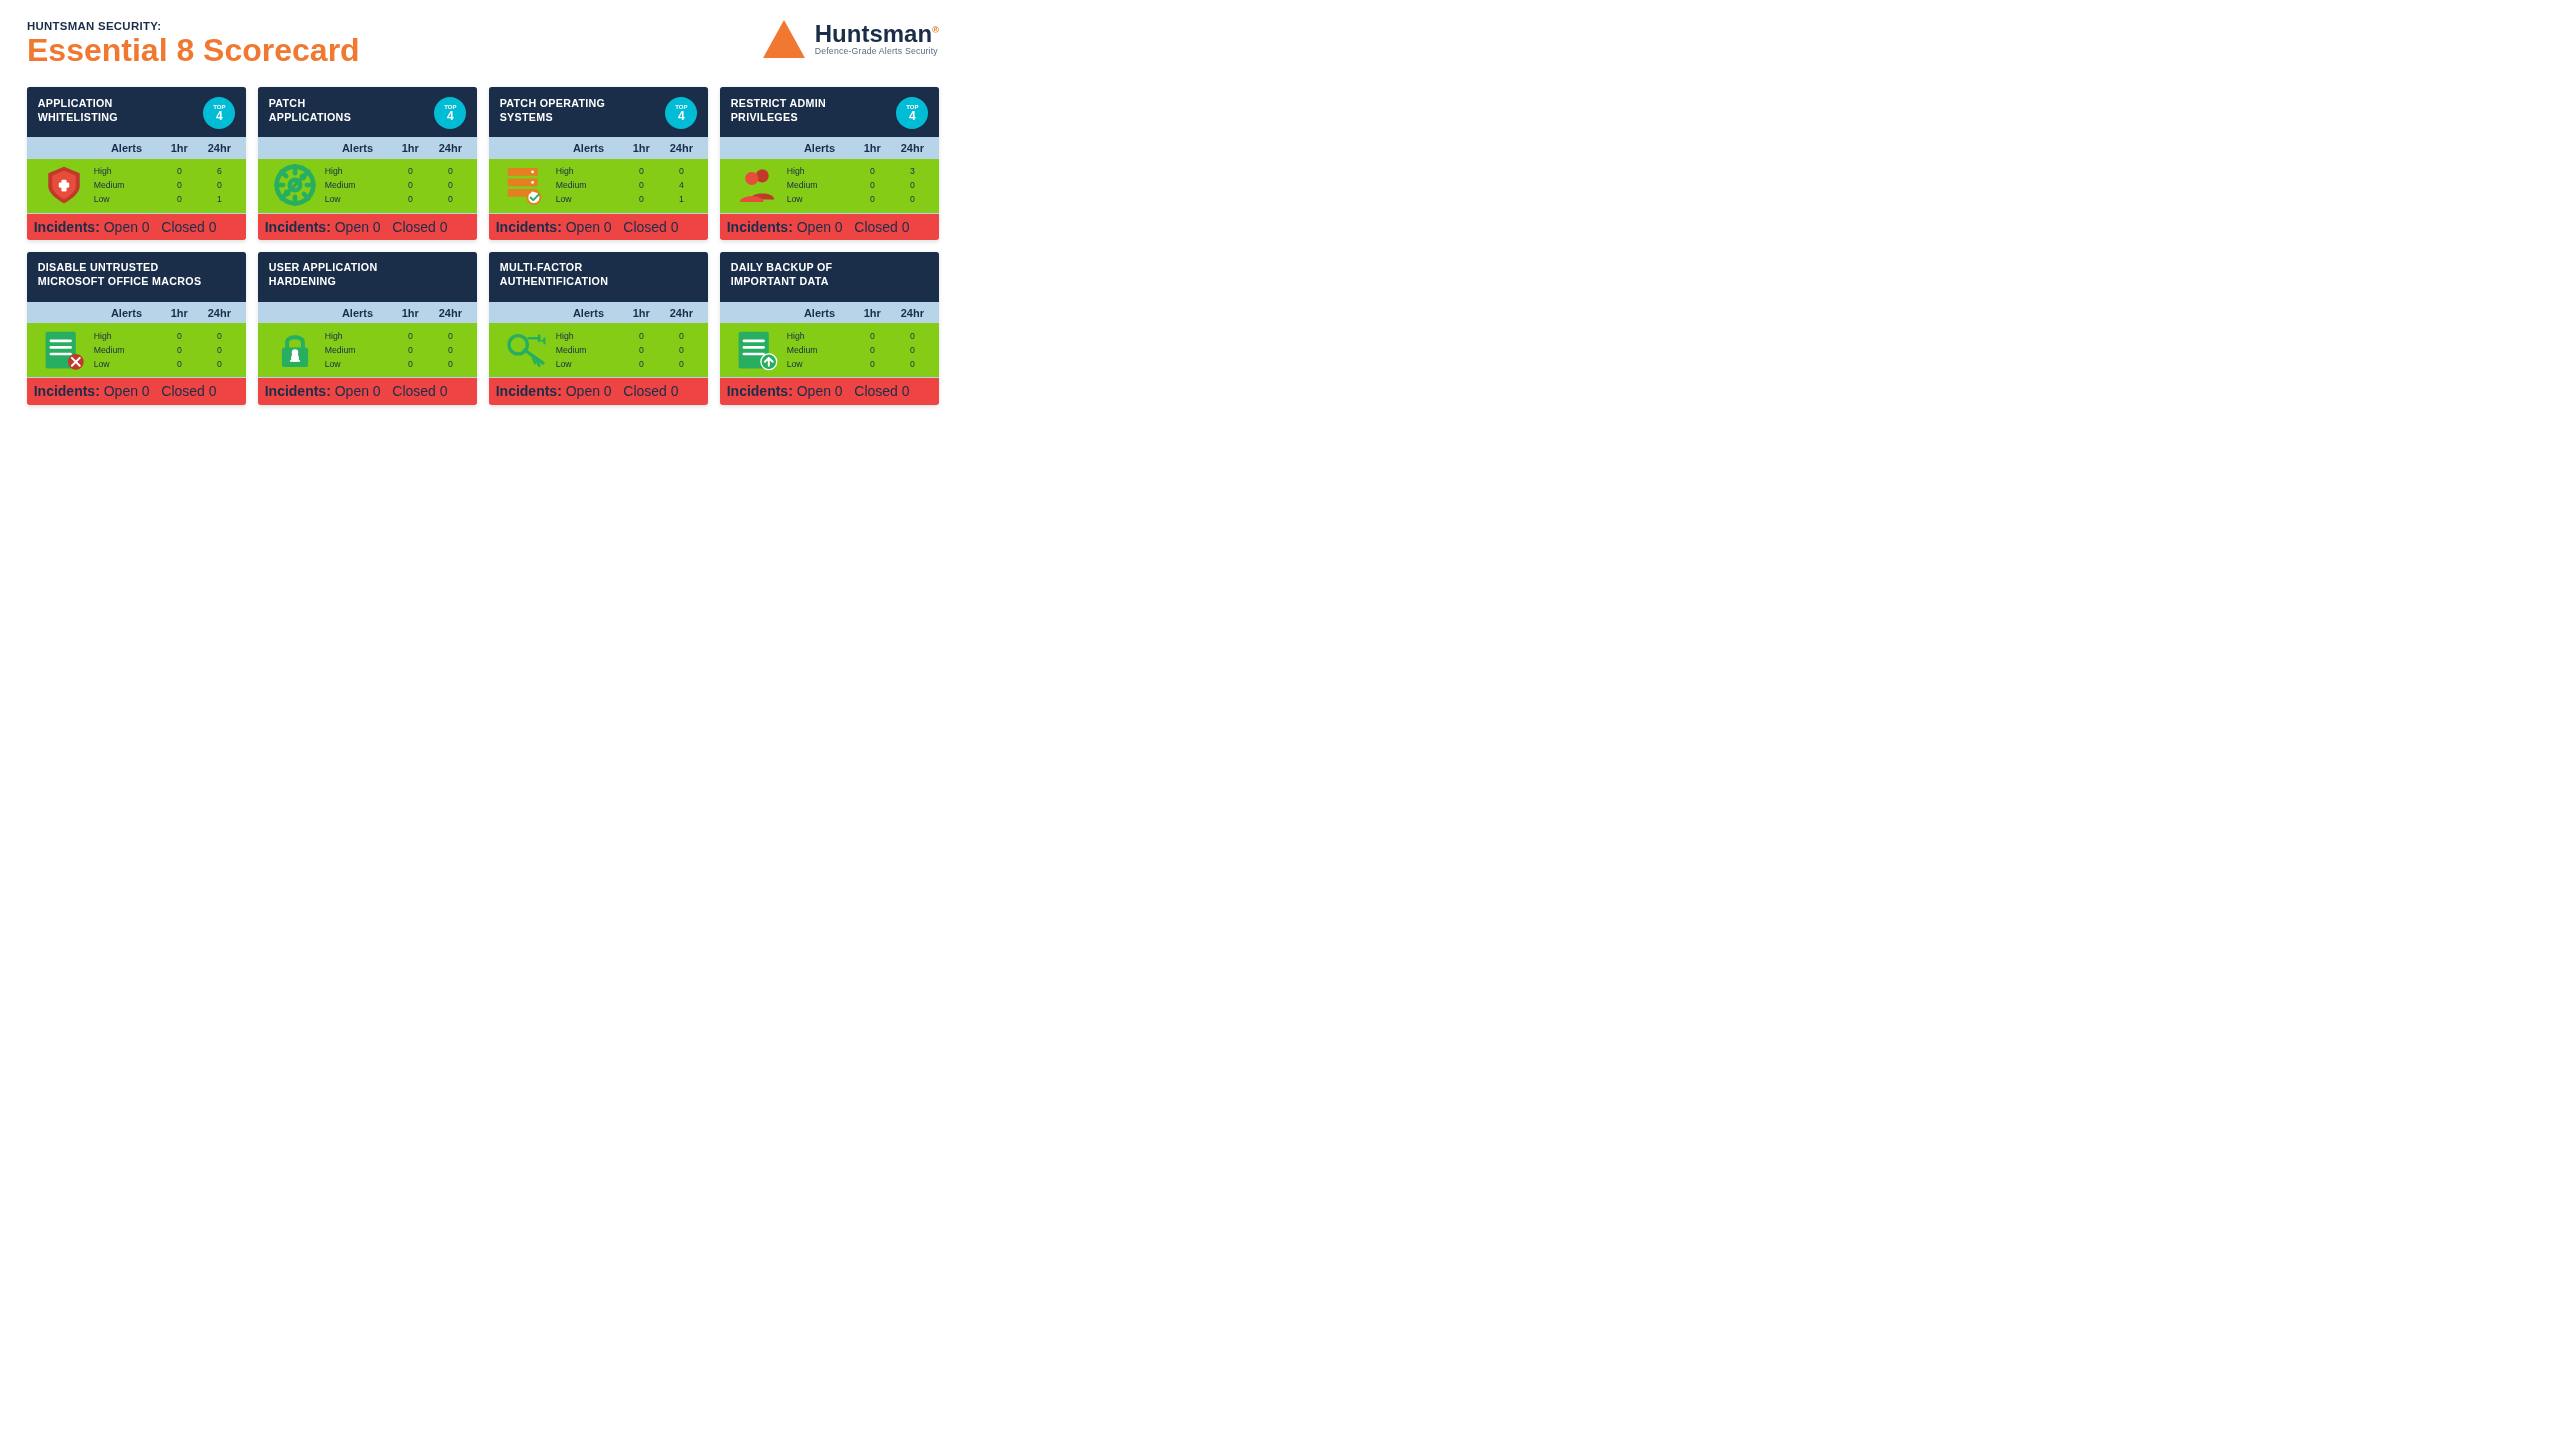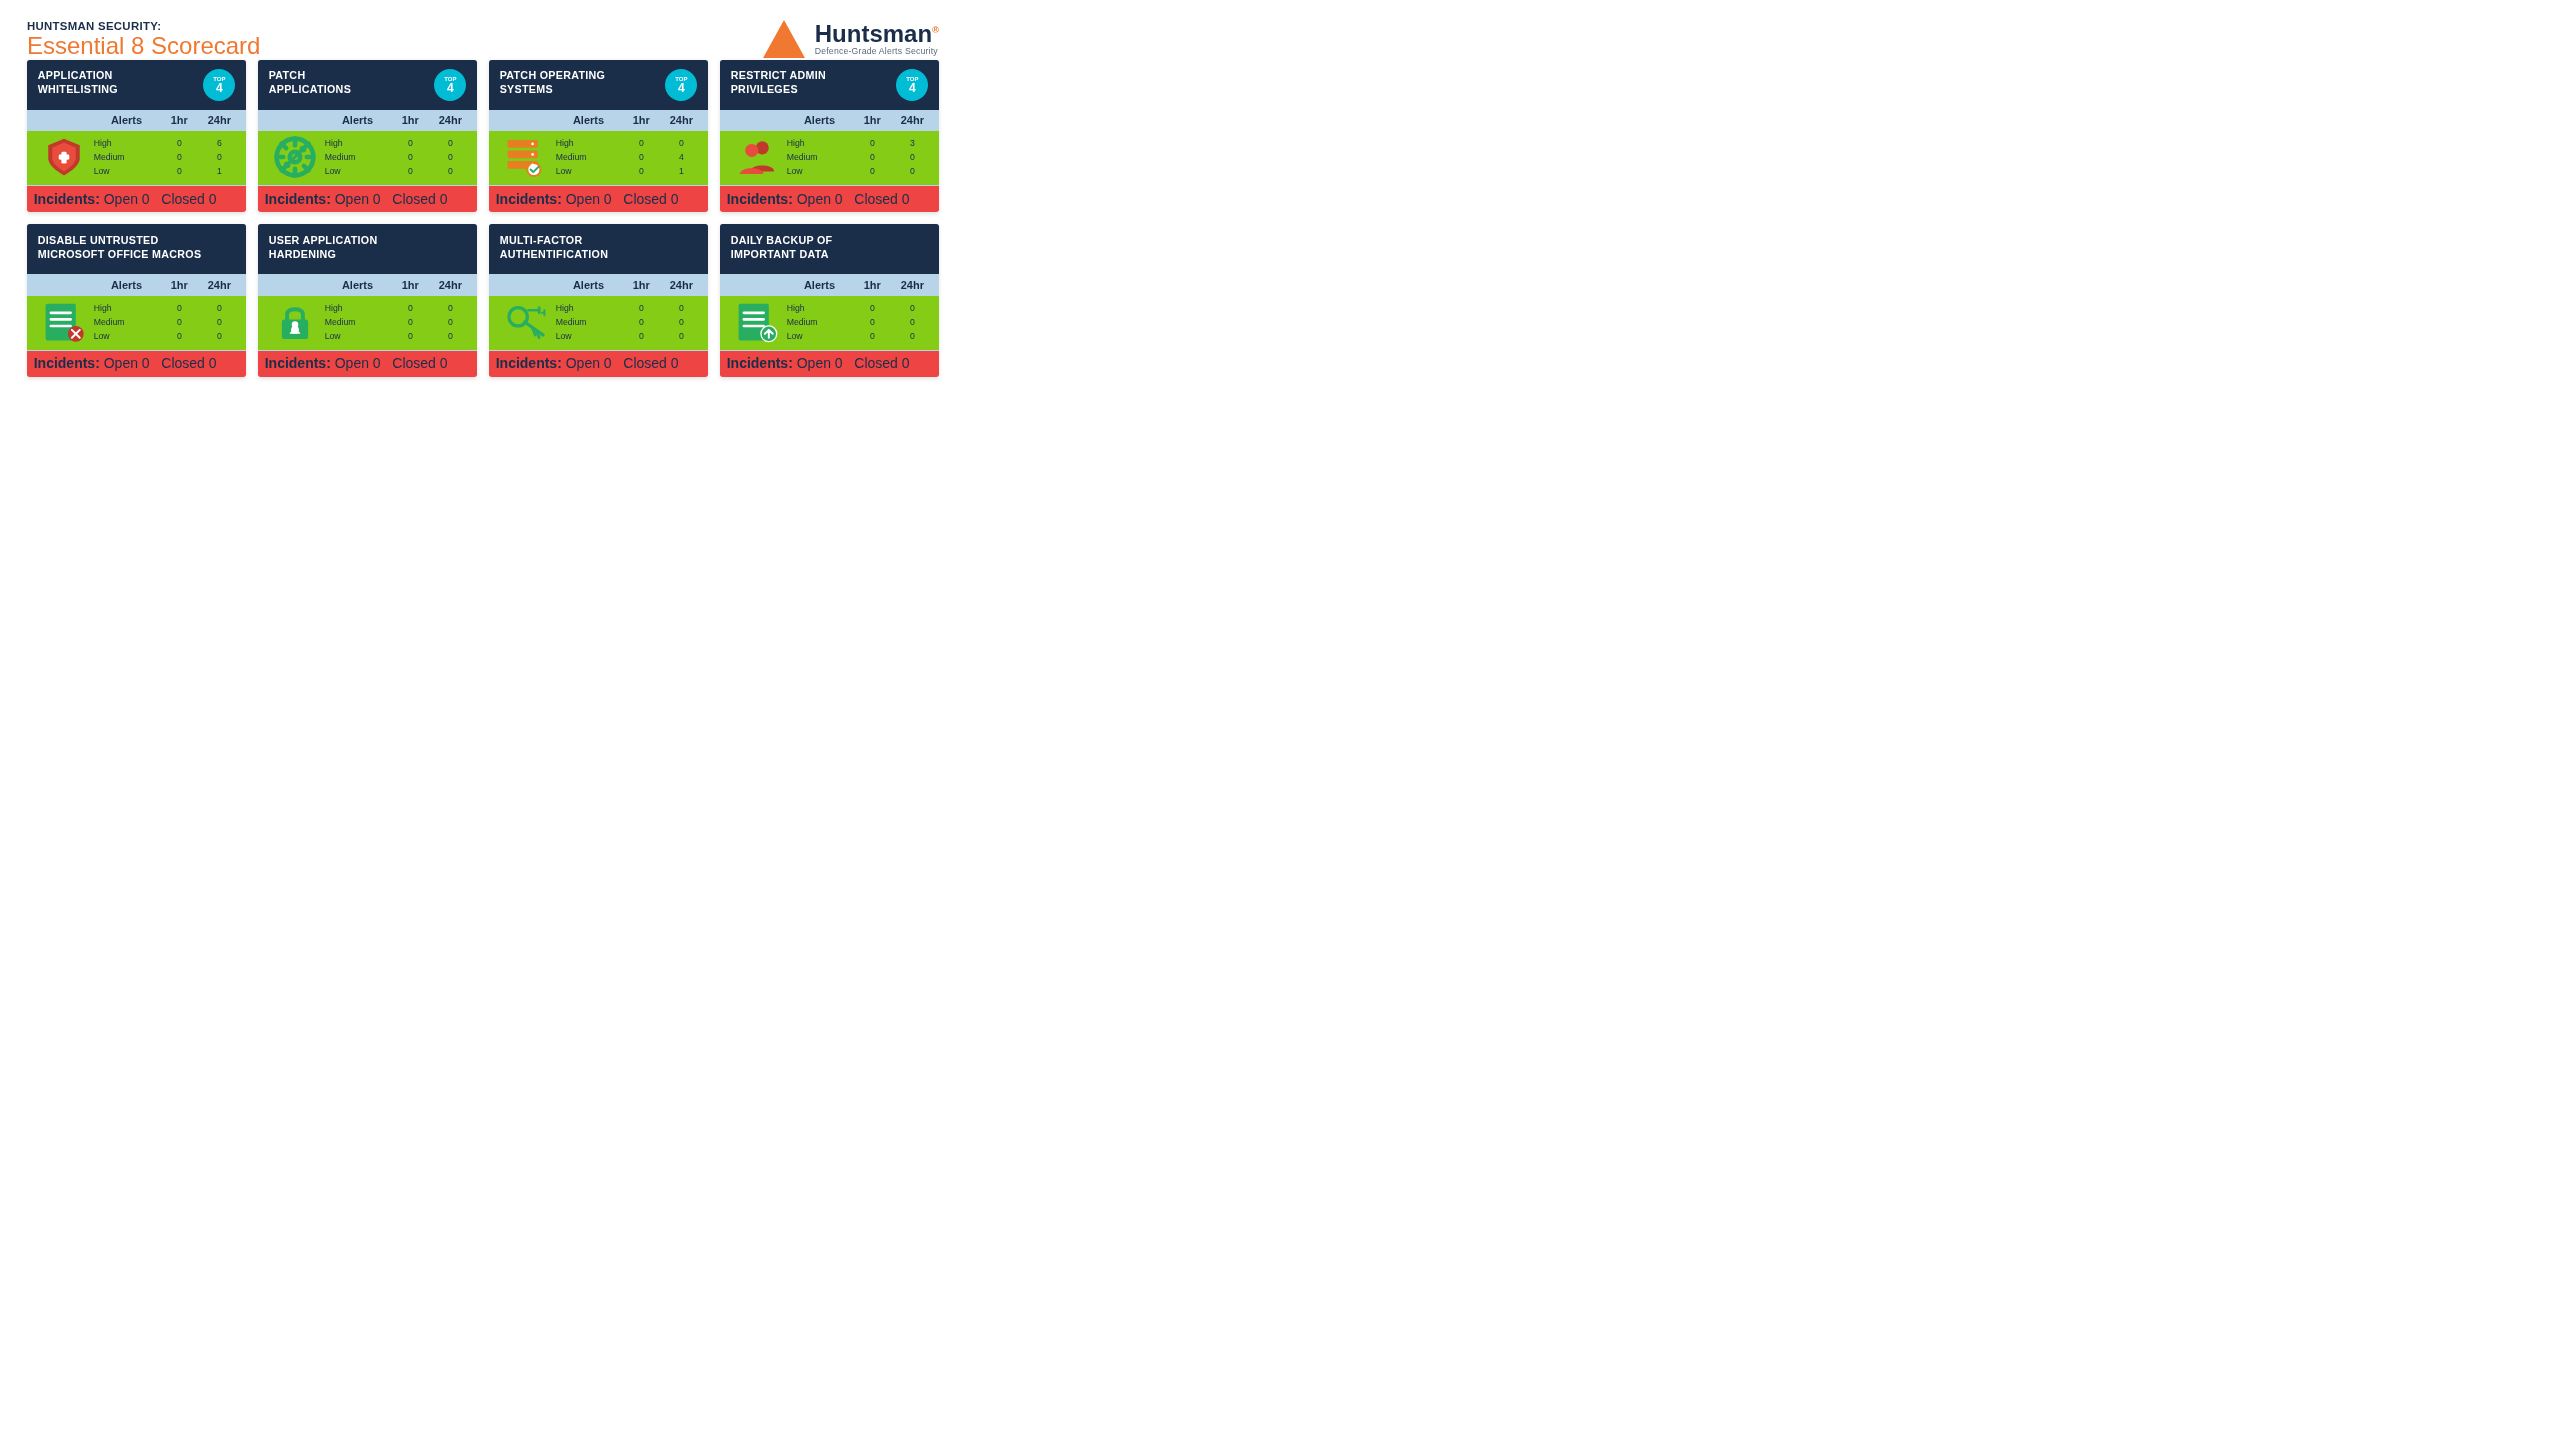--- a/index.html
+++ b/index.html
@@ -9,31 +9,32 @@
       width: 966px;
       min-height: 362px;
       padding: 20px 27px 20px 27px;
     }
 
     
     .header {
       display: flex;
       justify-content: space-between;
       align-items: flex-start;
+      margin-bottom: 19px;
     }
     .header-left .subtitle {
       font-size: 11.4px;
       font-weight: 700;
       color: #1a2e4a;
       letter-spacing: 0.3px;
       margin-bottom: 1.3px;
     }
     .header-left .title {
-      font-size: 24px;
-      font-weight: 400;
+      font-size: 32px;
+      font-weight: 700;
       color: #f07830;
       line-height: 1.1;
     }
     .header-right {
       display: flex;
       align-items: center;
       gap: 9.4px;
       justify-content: flex-end;
     }
     .logo-triangle {

